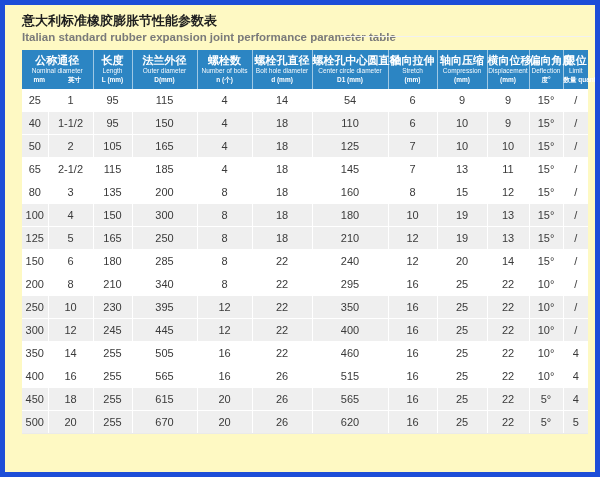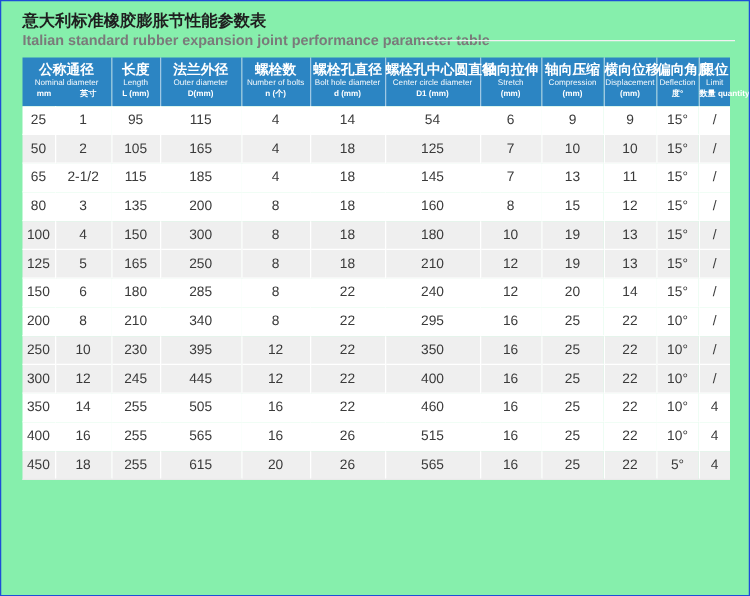--- a/index.html
+++ b/index.html
@@ -6,22 +6,22 @@
   body {
     width:600px; height:477px;
     background:#fff;
     font-family:"Liberation Sans","DejaVu Sans",sans-serif;
     -webkit-font-smoothing:antialiased;
   }
   .page {
     position:relative;
     width:600px; height:477px;
     box-sizing:border-box;
-    background:#86efac;
-    border:1px solid #1d4ed8;
+    background:#fef9c3;
+    border:5px solid #1d4ed8;
     overflow:hidden;
   }
   .title-wrap { padding:8px 0 0 17px; }
   .title-zh {
     margin:0; font-size:13px; font-weight:bold; color:#1f1f1f; line-height:16px;
   }
   .title-en {
     margin:1px 0 0 0; font-size:11.5px; color:#7a7a7a; line-height:14px; font-weight:bold;
   }
   .title-rule {
@@ -160,20 +160,34 @@
           <td>4</td>
           <td>14</td>
           <td>54</td>
           <td>6</td>
           <td>9</td>
           <td>9</td>
           <td>15°</td>
           <td>/</td>
         </tr>
         <tr class="alt">
+          <td>40</td>
+          <td>1-1/2</td>
+          <td>95</td>
+          <td>150</td>
+          <td>4</td>
+          <td>18</td>
+          <td>110</td>
+          <td>6</td>
+          <td>10</td>
+          <td>9</td>
+          <td>15°</td>
+          <td>/</td>
+        </tr>
+        <tr class="alt">
           <td>50</td>
           <td>2</td>
           <td>105</td>
           <td>165</td>
           <td>4</td>
           <td>18</td>
           <td>125</td>
           <td>7</td>
           <td>10</td>
           <td>10</td>
@@ -327,16 +341,30 @@
           <td>615</td>
           <td>20</td>
           <td>26</td>
           <td>565</td>
           <td>16</td>
           <td>25</td>
           <td>22</td>
           <td>5°</td>
           <td>4</td>
         </tr>
+        <tr class="alt">
+          <td>500</td>
+          <td>20</td>
+          <td>255</td>
+          <td>670</td>
+          <td>20</td>
+          <td>26</td>
+          <td>620</td>
+          <td>16</td>
+          <td>25</td>
+          <td>22</td>
+          <td>5°</td>
+          <td>5</td>
+        </tr>
       </tbody>
   </table>
 
 </div>
 
 </body></html>

